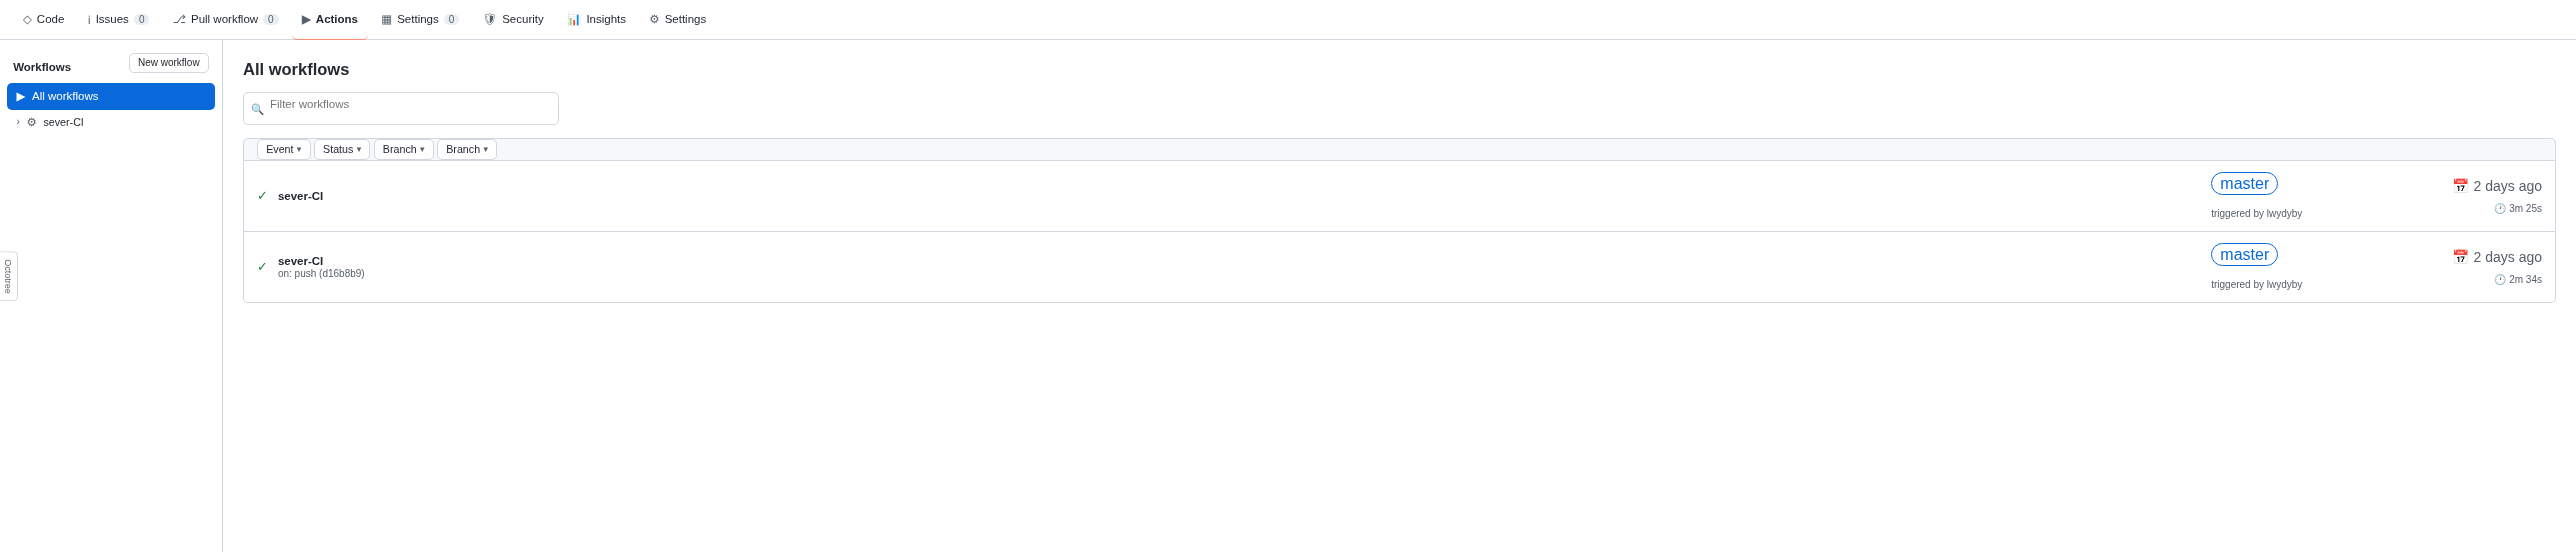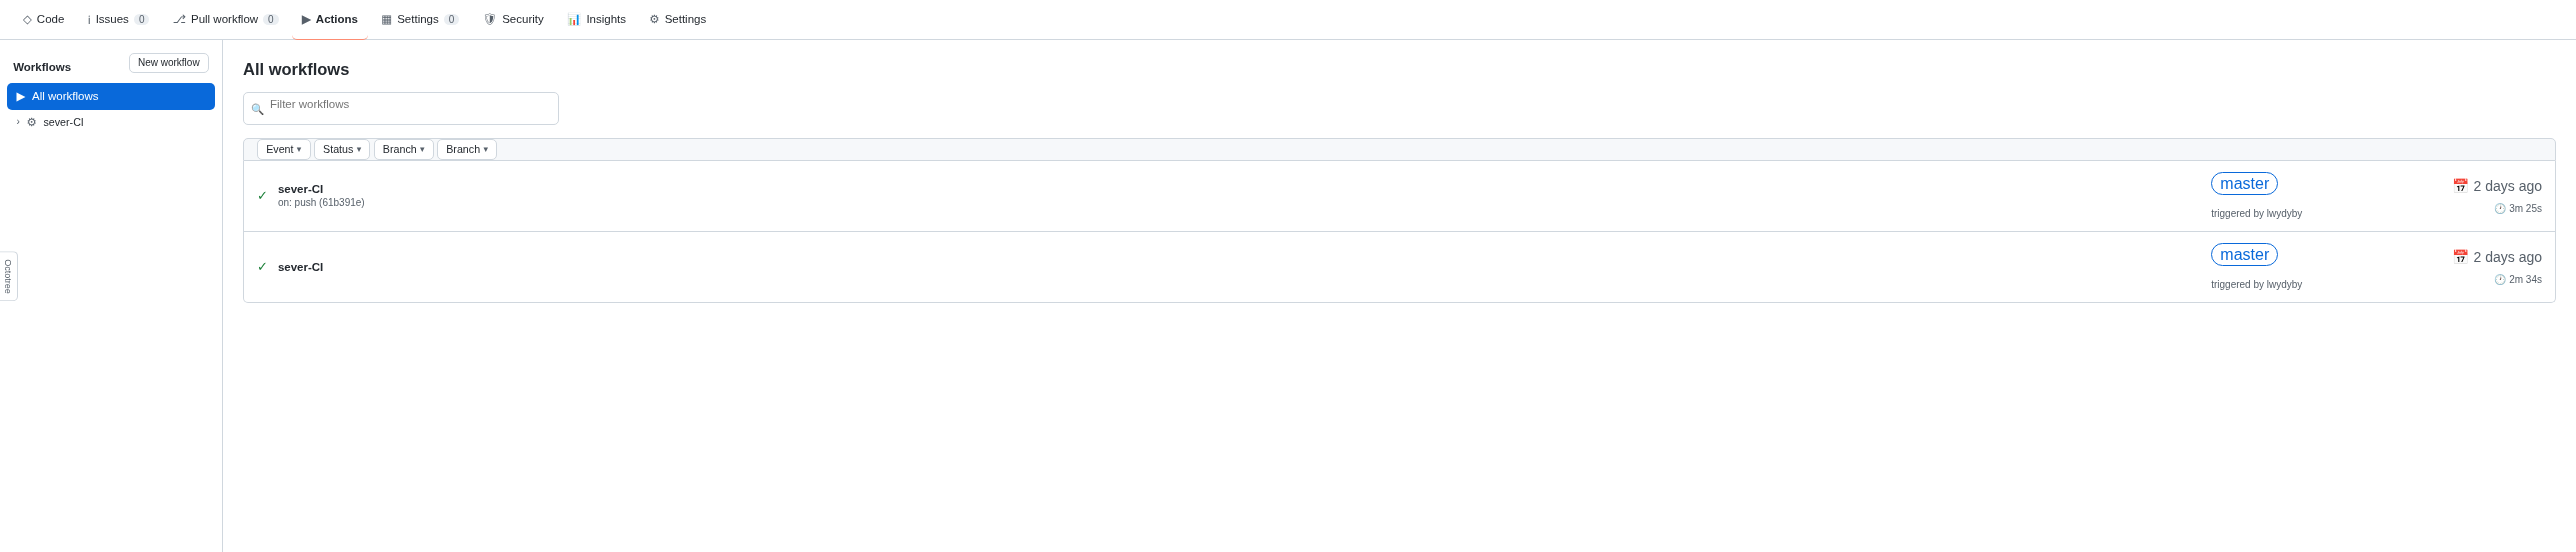--- a/index.html
+++ b/index.html
@@ -313,32 +313,32 @@
           <span class="filter-pill-caret">▾</span>
         </button>
       </div>
 
     <div class="runs-list">
 
     <div class="run-row">
           <span class="run-status-icon">✓</span>
           <div class="run-info">
             <div class="run-name">sever-CI</div>
-            <div class="run-meta">on: push (61b391e)</div>
           </div>
           <div class="run-branch-actor"><div class="run-branch-badge">master</div><div class="run-triggered">triggered by lwydyby</div></div>
           <div class="run-time-info">
             <div class="run-date">📅 2 days ago</div>
             <div class="run-duration">🕐 3m 25s</div>
           </div>
         </div>
         <div class="run-row">
           <span class="run-status-icon">✓</span>
           <div class="run-info">
             <div class="run-name">sever-CI</div>
+            <div class="run-meta">on: push (d16b8b9)</div>
           </div>
           <div class="run-branch-actor"><div class="run-branch-badge">master</div><div class="run-triggered">triggered by lwydyby</div></div>
           <div class="run-time-info">
             <div class="run-date">📅 2 days ago</div>
             <div class="run-duration">🕐 2m 34s</div>
           </div>
         </div>
       </div>
   </main>
 </div>

